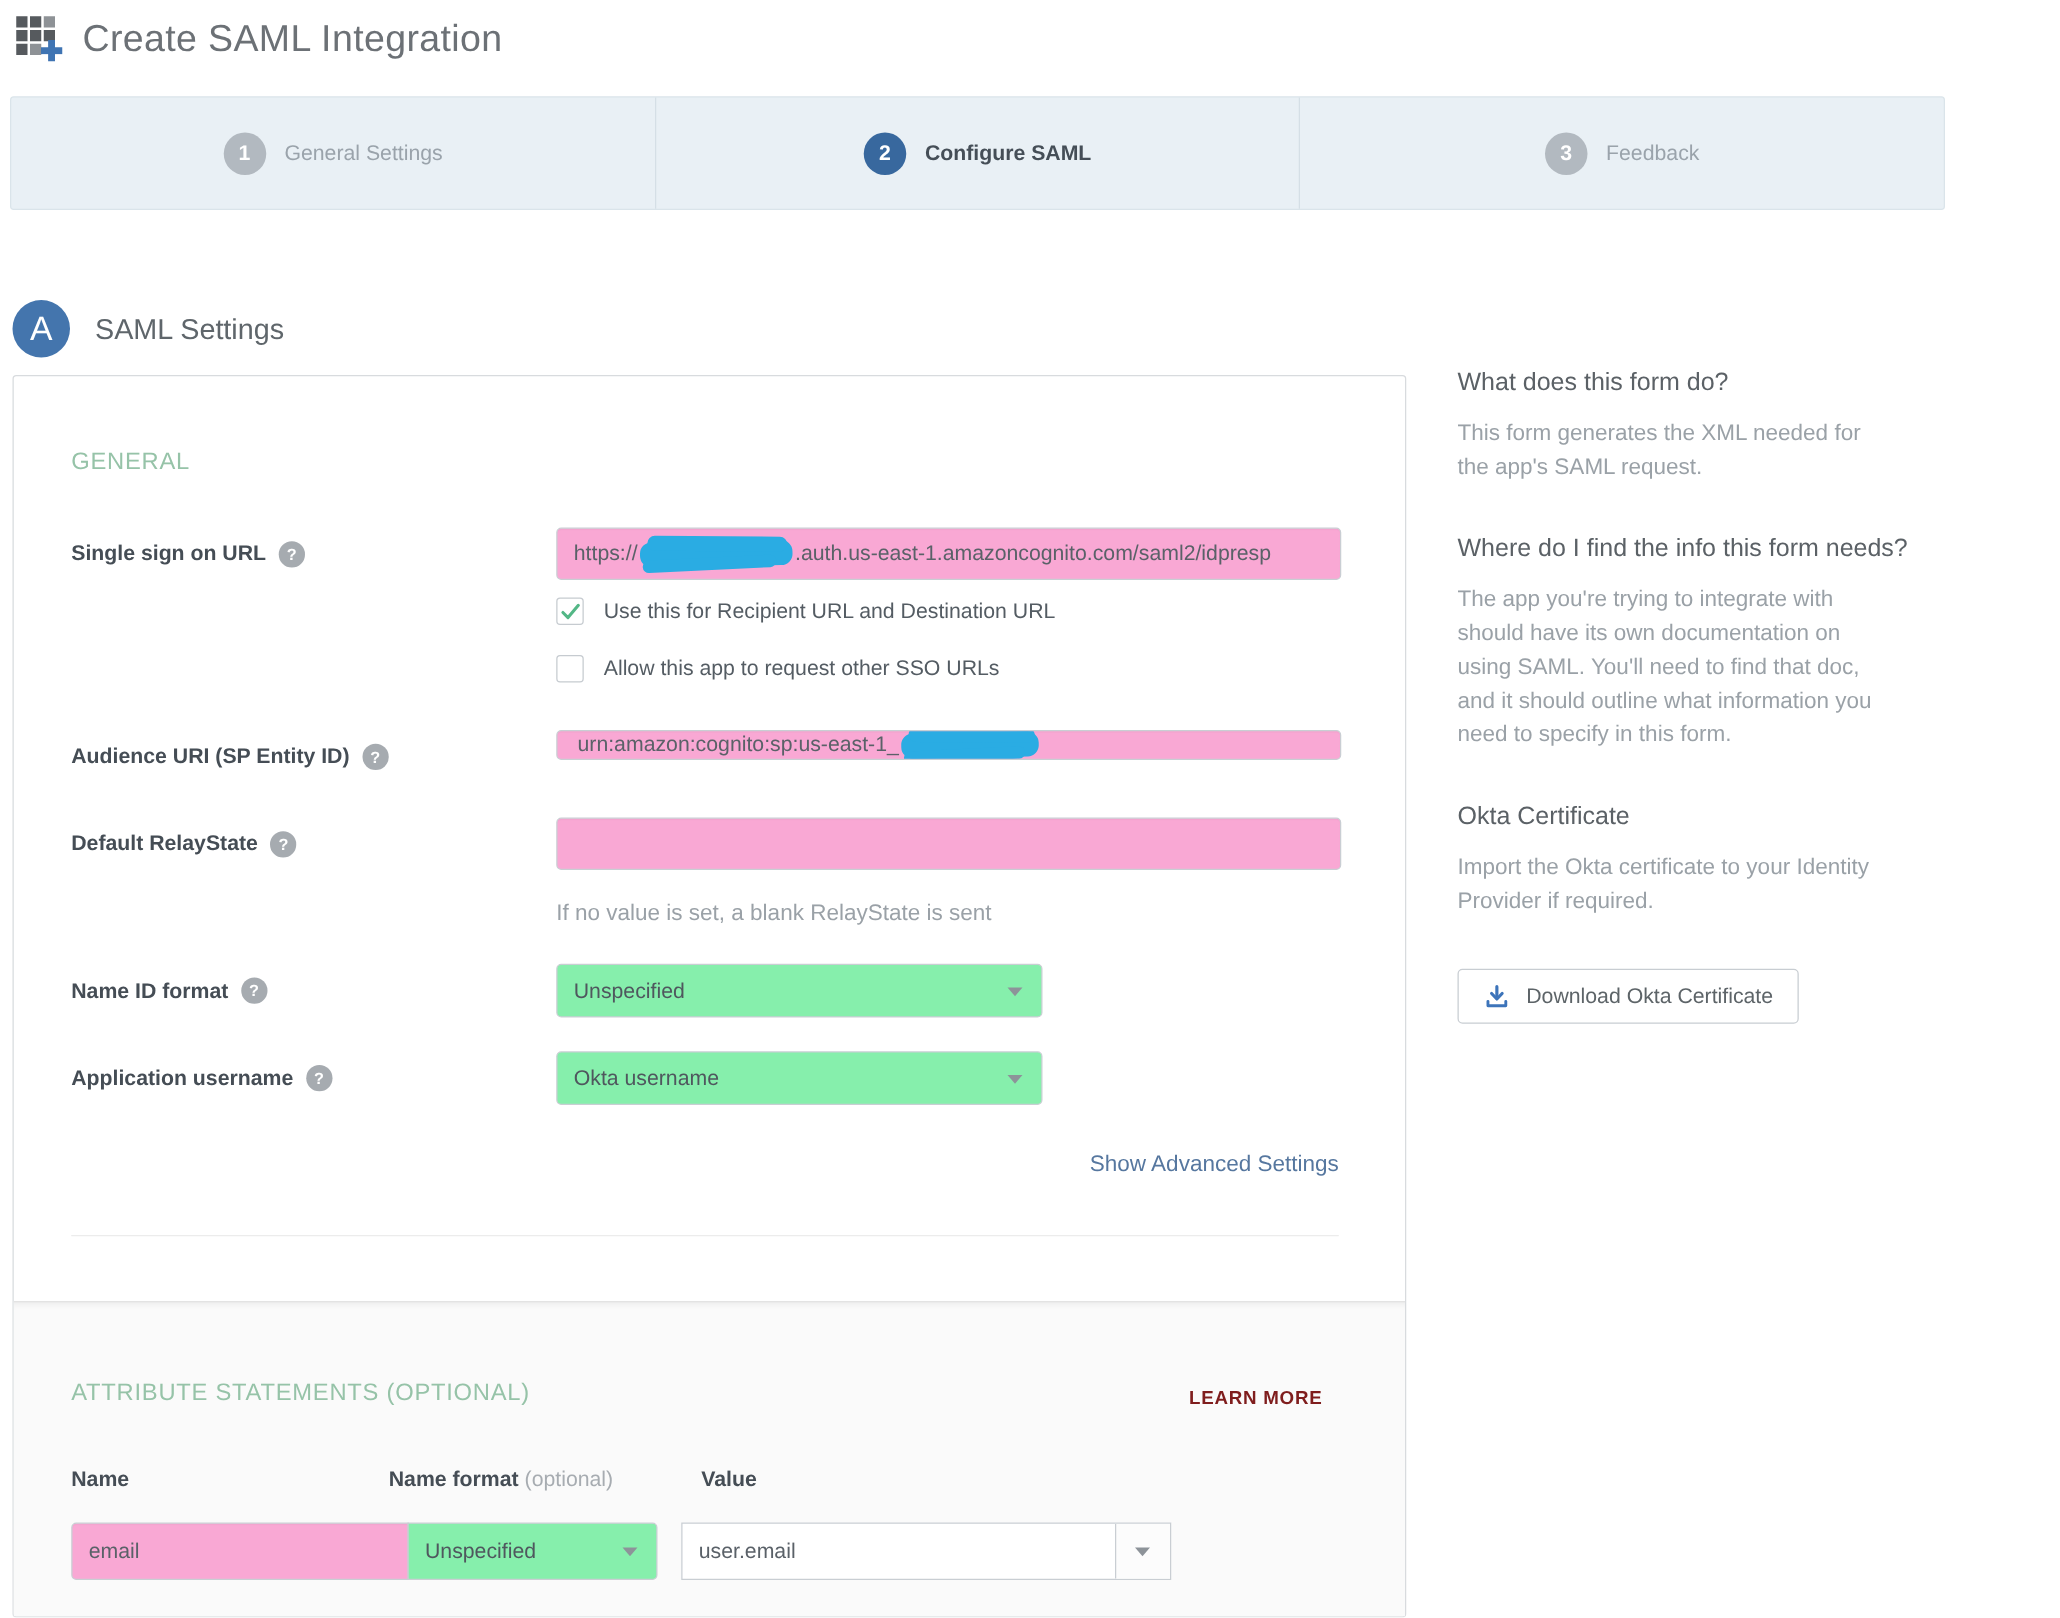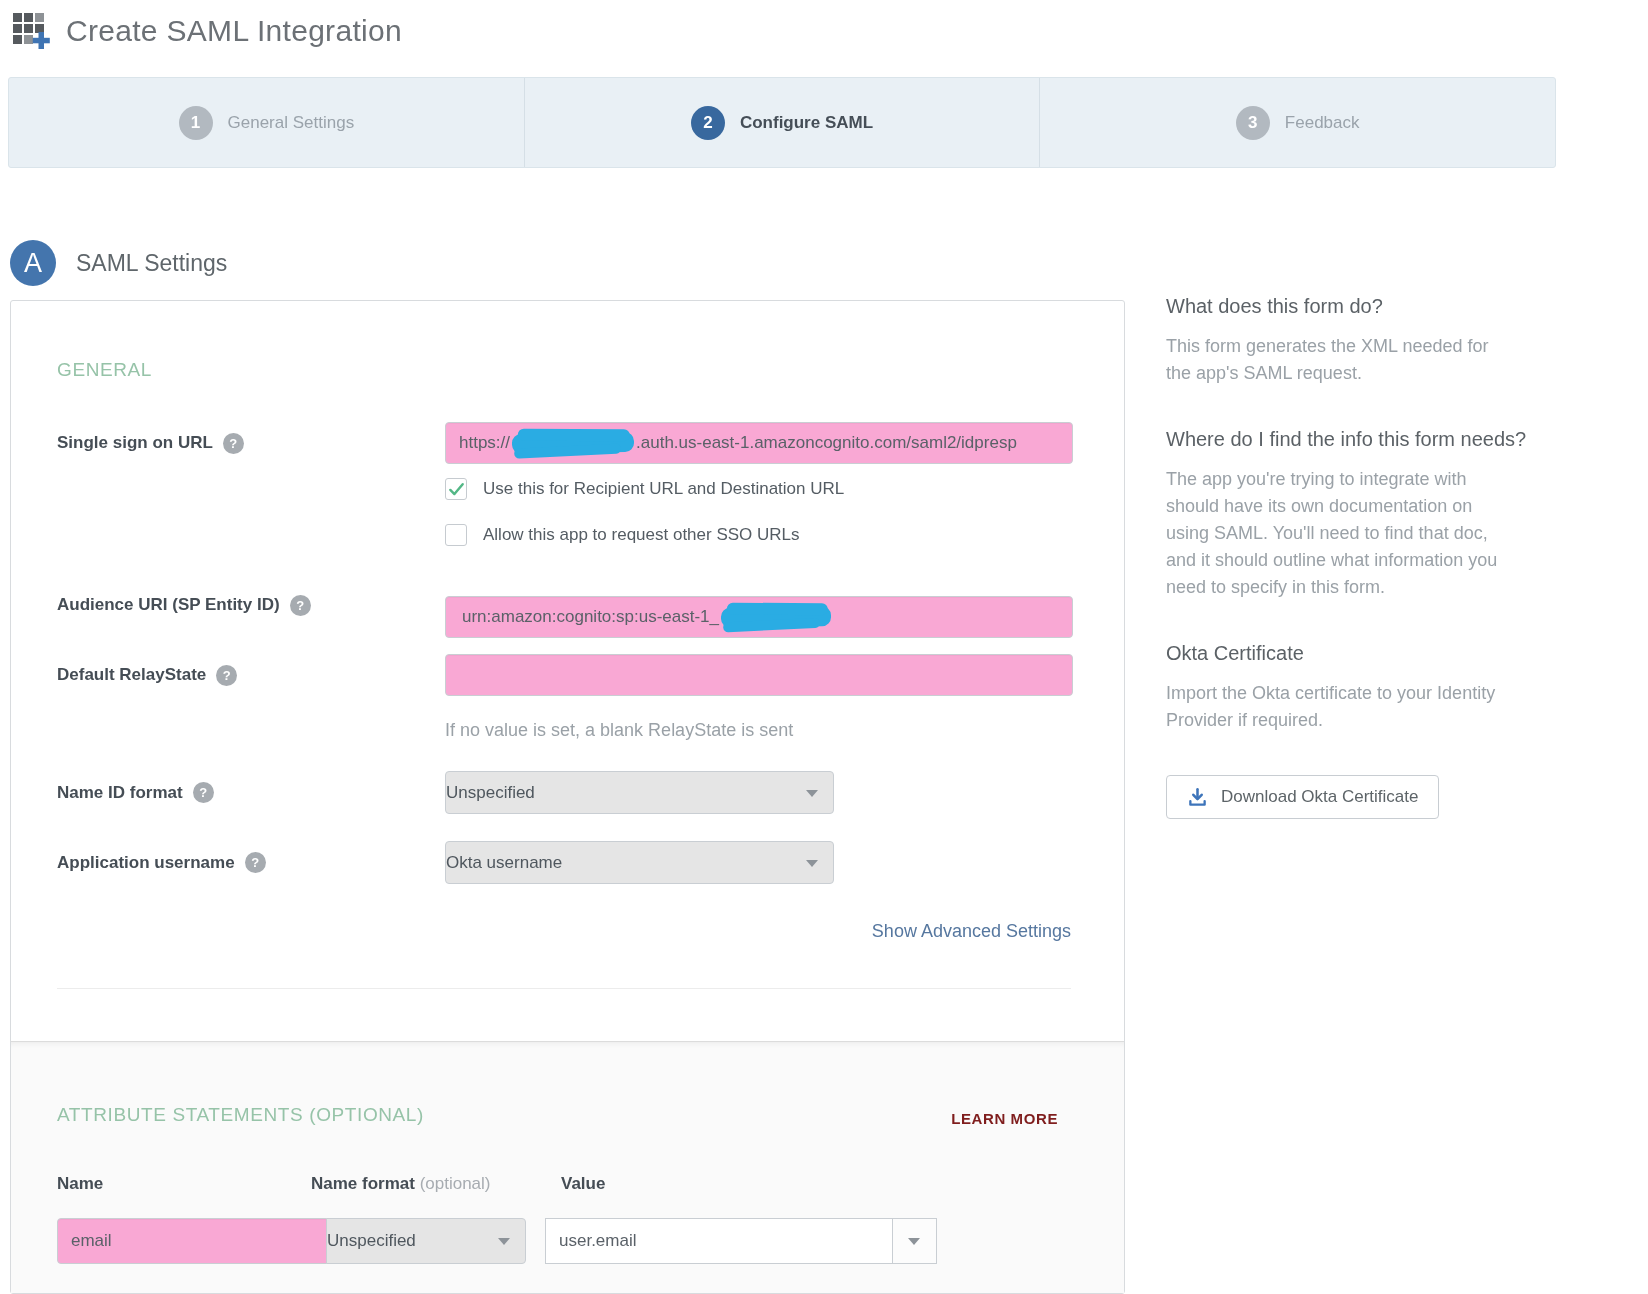--- a/index.html
+++ b/index.html
@@ -55,22 +55,22 @@
   .scribble::before { content:""; position:absolute; left:2%; bottom:-3px; width:88%; height:10px;
     background:#2aace3; border-radius:8px; transform:rotate(-1.8deg); }
 
   .checkbox-row { position:absolute; display:flex; align-items:center; gap:16px;
     font-size:17px; color:#545c63; }
   .checkbox { width:22px; height:22px; border:1px solid #c6cbd0; border-radius:3px; background:#fff;
     display:flex; align-items:center; justify-content:center; flex:none; cursor:pointer; }
 
   .helper-text { position:absolute; font-size:18px; color:#9aa1a7;margin-top:15px; }
 
-  .select-field { position:absolute; background:#e5e5e5; border:1px solid #c9ced3; border-radius:4px;
-    display:flex; align-items:center; padding:0 0; font-size:17px; color:#4f575e; cursor:pointer; }
+  .select-field { position:absolute; background:#86efac; border:1px solid #c9ced3; border-radius:4px;
+    display:flex; align-items:center; padding:0 13px; font-size:17px; color:#4f575e; cursor:pointer; }
   .caret { position:absolute; right:15px; top:50%; margin-top:-3px; width:0; height:0;
     border-left:6px solid transparent; border-right:6px solid transparent; border-top:7px solid #8d9399; }
 
   .link { color:#56779f; cursor:pointer; text-decoration:none; }
   #advanced-link { position:absolute; right:53px; top:620px; font-size:18px; }
 
   .hr { position:absolute; left:46px; right:53px; top:687px; height:1px; background:#ececec; }
 
   
   .attr-section { position:absolute; left:0; right:0; top:740px; bottom:0; background:#fafafa;
@@ -159,21 +159,21 @@
   </div>
   <div class="checkbox-row" style="left:434px; top:223px;">
     <span class="checkbox"></span>
     <span>Allow this app to request other SSO URLs</span>
   </div>
 
   <div class="row-label" style="left:46px; top:283px; height:42px;">
     <span>Audience URI (SP Entity ID)</span>
     <span class="help-icon">?</span>
   </div>
-  <div class="text-field" style="left:434px; top:295px; width:628px; height:42px;padding-left:16px;">
+  <div class="text-field" style="left:434px; top:283px; width:628px; height:24px;padding-left:16px;">
     <span>urn:amazon:cognito:sp:us-east-1_</span>
     <span class="scribble" style="width:110px;"></span>
   </div>
 
   <div class="row-label" style="left:46px; top:353px; height:42px;">
     <span>Default RelayState</span>
     <span class="help-icon">?</span>
   </div>
   <div class="text-field" style="left:434px; top:353px; width:628px; height:42px;"></div>
   <div class="helper-text" style="left:434px; top:404px;">If no value is set, a blank RelayState is sent</div>

